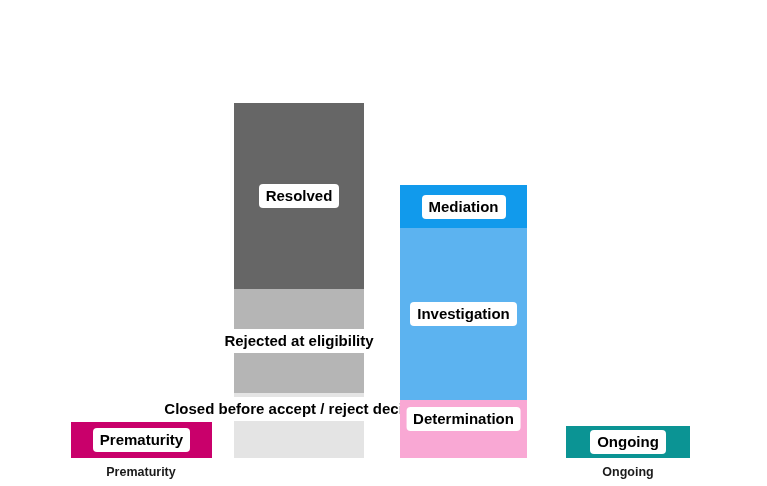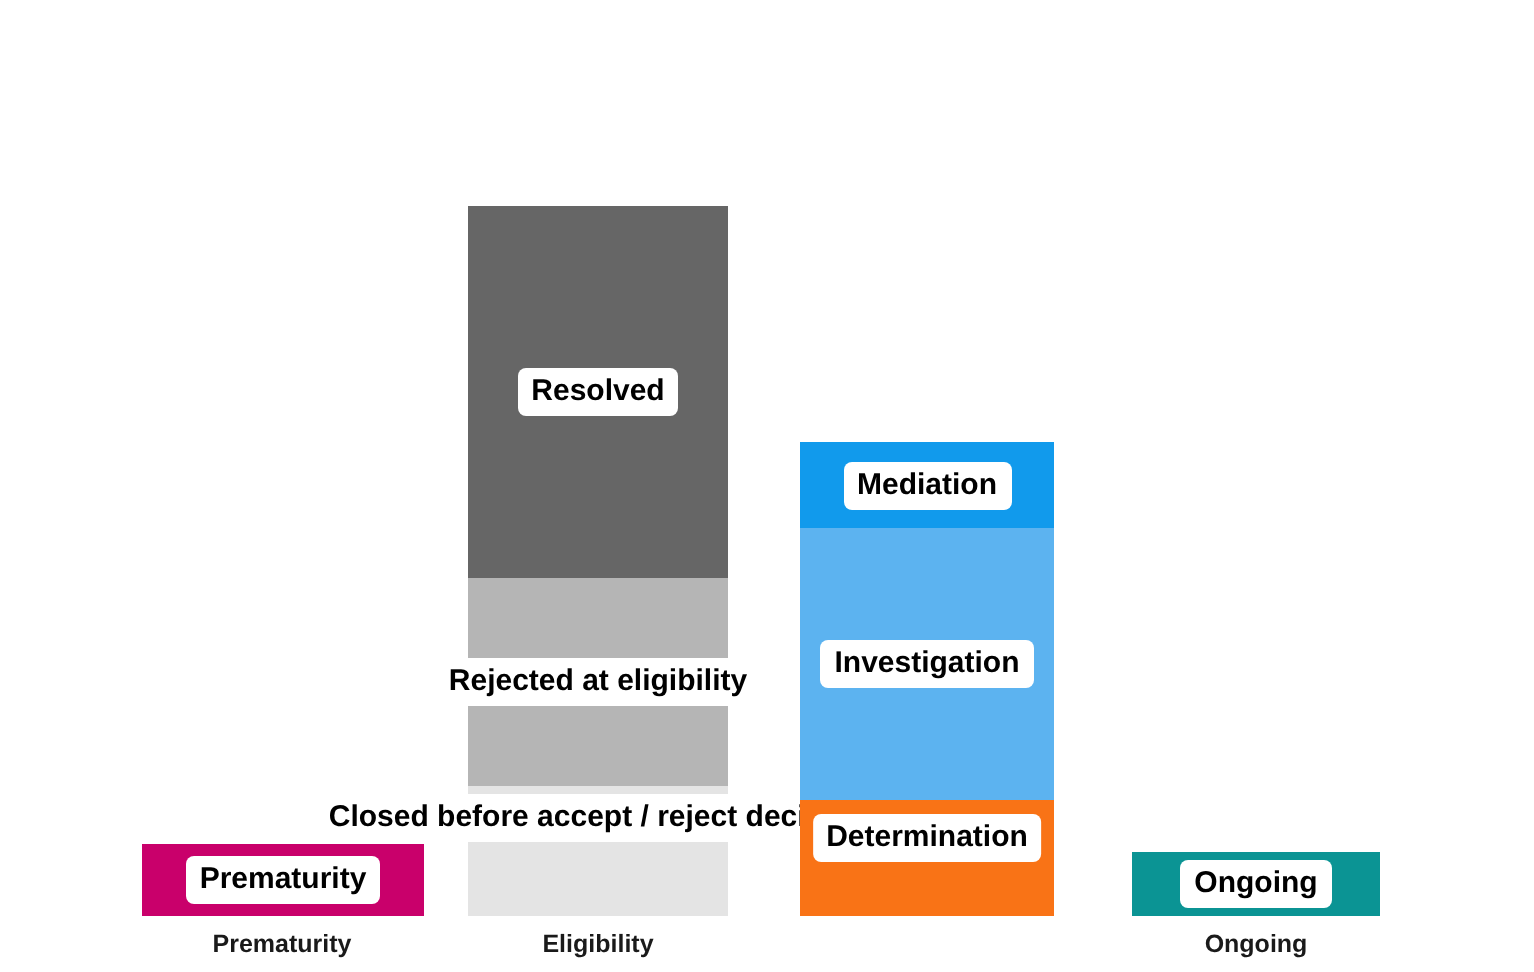--- a/index.html
+++ b/index.html
@@ -111,35 +111,34 @@
       </div>
       <div class="bar-segment" style="height:65px; background:#e4e4e4;">
         <span class="seg-label wide" style="top:4px;">Closed before accept / reject decision</span>
       </div>
     </div>
 
     <div class="bar-column" style="left:400px; width:127px;">
       <div class="bar-segment" style="height:43px; background:#119aec;">
         <span class="seg-label">Mediation</span>
       </div>
-      <div class="bar-segment" style="height:136px; background:#5cb3f0;">
+      <div class="bar-segment" style="height:172px; background:#5cb3f0;">
         <span class="seg-label">Investigation</span>
       </div>
-      <div class="bar-segment" style="height:58px; background:#f97316;">
+      <div class="bar-segment" style="height:58px; background:#f9a8d4;">
         <span class="seg-label wide" style="top:7px;">Determination</span>
       </div>
     </div>
 
     <div class="bar-column" style="left:566px; width:124px;">
       <div class="bar-segment" style="height:32px; background:#0b9494;">
         <span class="seg-label">Ongoing</span>
       </div>
     </div>
 
   </div>
 
   <div class="cat-labels">
     <div class="cat-label" style="left:41px; width:200px;">Prematurity</div>
-    <div class="cat-label" style="left:199px; width:200px;">Eligibility</div>
     <div class="cat-label" style="left:528px; width:200px;">Ongoing</div>
   </div>
 
 </div>
 
 </body></html>

